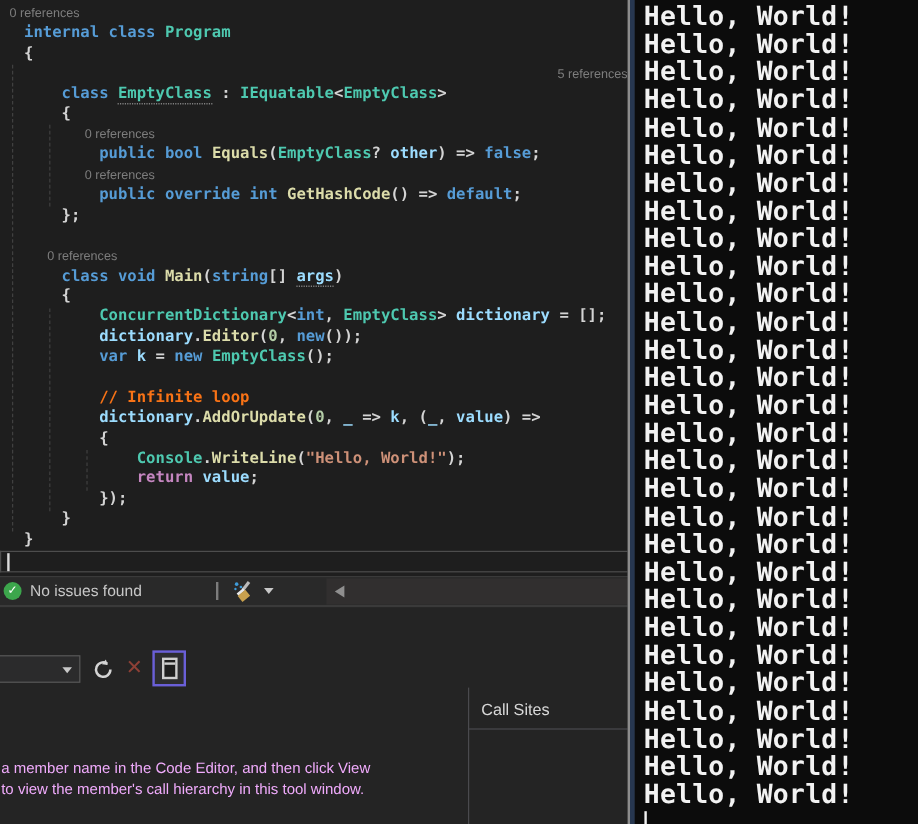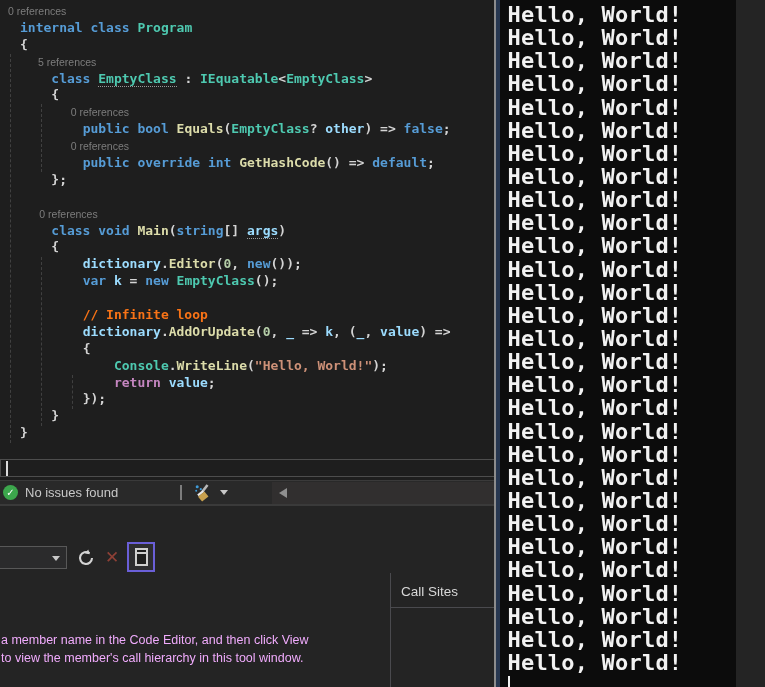--- a/index.html
+++ b/index.html
@@ -101,21 +101,21 @@
     position:absolute; left:0; right:0; top:2px; height:2px; background:#cfcfcf;
   }
   #callsites-vsep { position:absolute; left:390px; top:67px; bottom:0; width:1px; background:#4a4a4e; }
   #callsites-label { position:absolute; left:401px; top:78px; font-size:13.5px; color:#d8d8d8; }
   #callsites-hsep { position:absolute; left:390px; top:101px; width:133px; height:1px; background:#4a4a4e; }
   .instr { position:absolute; left:1px; color:#f0abfc; font-size:12.5px; white-space:nowrap; }
   #instr-1 { top:127px; }
   #instr-2 { top:145px; }
 
   
-  #console-wrap { position:absolute; left:494px; top:0; width:242px; height:687px; display:flex; }
+  #console-wrap { position:absolute; left:523px; top:0; width:242px; height:687px; display:flex; }
   #console-divider { width:2px; background:#8c8c8c; flex:none; }
   #console-accent { width:3.5px; background:#273750; flex:none; }
   #console-output {
     flex:1; background:#0c0c0c; overflow:hidden; padding:3px 0 0 8px;
   }
   .console-line {
     font-family:"DejaVu Sans Mono", monospace; font-size:22px; font-weight:700;
     letter-spacing:0.2px; color:#f2f2f2; height:23.15px; line-height:23.15px; white-space:pre;
   }
   #console-caret { width:2.5px; height:15px; background:#f2f2f2; margin-top:2px; }
@@ -128,32 +128,33 @@
   <div id="editor">
     <div id="guide-a" class="indent-guide"></div>
     <div id="guide-b1" class="indent-guide"></div>
     <div id="guide-b2" class="indent-guide"></div>
     <div id="guide-c" class="indent-guide"></div>
     <div id="current-line"></div>
     <div id="code-lines">
         <div class="eline lens" style="padding-left: 8px;">0 references</div>
         <div class="eline"><span class="pl"></span><span class="kw">internal</span><span class="pl"> </span><span class="kw">class</span><span class="pl"> </span><span class="ty">Program</span></div>
         <div class="eline"><span class="pl"></span><span class="pl">{</span></div>
-        <div class="eline lens" style="padding-left: 38px;">5 references</div>
+        <div class="eline lens" style="padding-left: 21px; text-align: right;">5 references</div>
         <div class="eline"><span class="pl">    </span><span class="kw">class</span><span class="pl"> </span><span class="ty u">EmptyClass</span><span class="pl"> : </span><span class="ty">IEquatable</span><span class="pl">&lt;</span><span class="ty">EmptyClass</span><span class="pl">&gt;</span></div>
         <div class="eline"><span class="pl">    </span><span class="pl">{</span></div>
         <div class="eline lens" style="padding-left: 70.64px;">0 references</div>
         <div class="eline"><span class="pl">        </span><span class="kw">public</span><span class="pl"> </span><span class="kw">bool</span><span class="pl"> </span><span class="me">Equals</span><span class="pl">(</span><span class="ty">EmptyClass</span><span class="pl">? </span><span class="va">other</span><span class="pl">) =&gt; </span><span class="kw">false</span><span class="pl">;</span></div>
         <div class="eline lens" style="padding-left: 70.64px;">0 references</div>
         <div class="eline"><span class="pl">        </span><span class="kw">public</span><span class="pl"> </span><span class="kw">override</span><span class="pl"> </span><span class="kw">int</span><span class="pl"> </span><span class="me">GetHashCode</span><span class="pl">() =&gt; </span><span class="kw">default</span><span class="pl">;</span></div>
         <div class="eline"><span class="pl">    </span><span class="pl">};</span></div>
         <div class="eline"></div>
         <div class="eline lens" style="padding-left: 39.32px;">0 references</div>
         <div class="eline"><span class="pl">    </span><span class="kw">class</span><span class="pl"> </span><span class="kw">void</span><span class="pl"> </span><span class="me">Main</span><span class="pl">(</span><span class="kw">string</span><span class="pl">[] </span><span class="va u">args</span><span class="pl">)</span></div>
         <div class="eline"><span class="pl">    </span><span class="pl">{</span></div>
+        <div class="eline"><span class="pl">        </span><span class="ty">ConcurrentDictionary</span><span class="pl">&lt;</span><span class="kw">int</span><span class="pl">, </span><span class="ty">EmptyClass</span><span class="pl">&gt; </span><span class="va">dictionary</span><span class="pl"> = [];</span></div>
         <div class="eline"><span class="pl">        </span><span class="va">dictionary</span><span class="pl">.</span><span class="me">Editor</span><span class="pl">(</span><span class="nu">0</span><span class="pl">, </span><span class="kw">new</span><span class="pl">());</span></div>
         <div class="eline"><span class="pl">        </span><span class="kw">var</span><span class="pl"> </span><span class="va">k</span><span class="pl"> = </span><span class="kw">new</span><span class="pl"> </span><span class="ty">EmptyClass</span><span class="pl">();</span></div>
         <div class="eline"></div>
         <div class="eline"><span class="pl">        </span><span class="co">// Infinite loop</span></div>
         <div class="eline"><span class="pl">        </span><span class="va">dictionary</span><span class="pl">.</span><span class="me">AddOrUpdate</span><span class="pl">(</span><span class="nu">0</span><span class="pl">, </span><span class="va">_</span><span class="pl"> =&gt; </span><span class="va">k</span><span class="pl">, (</span><span class="va">_</span><span class="pl">, </span><span class="va">value</span><span class="pl">) =&gt;</span></div>
         <div class="eline"><span class="pl">        </span><span class="pl">{</span></div>
         <div class="eline"><span class="pl">            </span><span class="ty">Console</span><span class="pl">.</span><span class="me">WriteLine</span><span class="pl">(</span><span class="st">"Hello, World!"</span><span class="pl">);</span></div>
         <div class="eline"><span class="pl">            </span><span class="ctl">return</span><span class="pl"> </span><span class="va">value</span><span class="pl">;</span></div>
         <div class="eline"><span class="pl">        </span><span class="pl">});</span></div>
         <div class="eline"><span class="pl">    </span><span class="pl">}</span></div>

